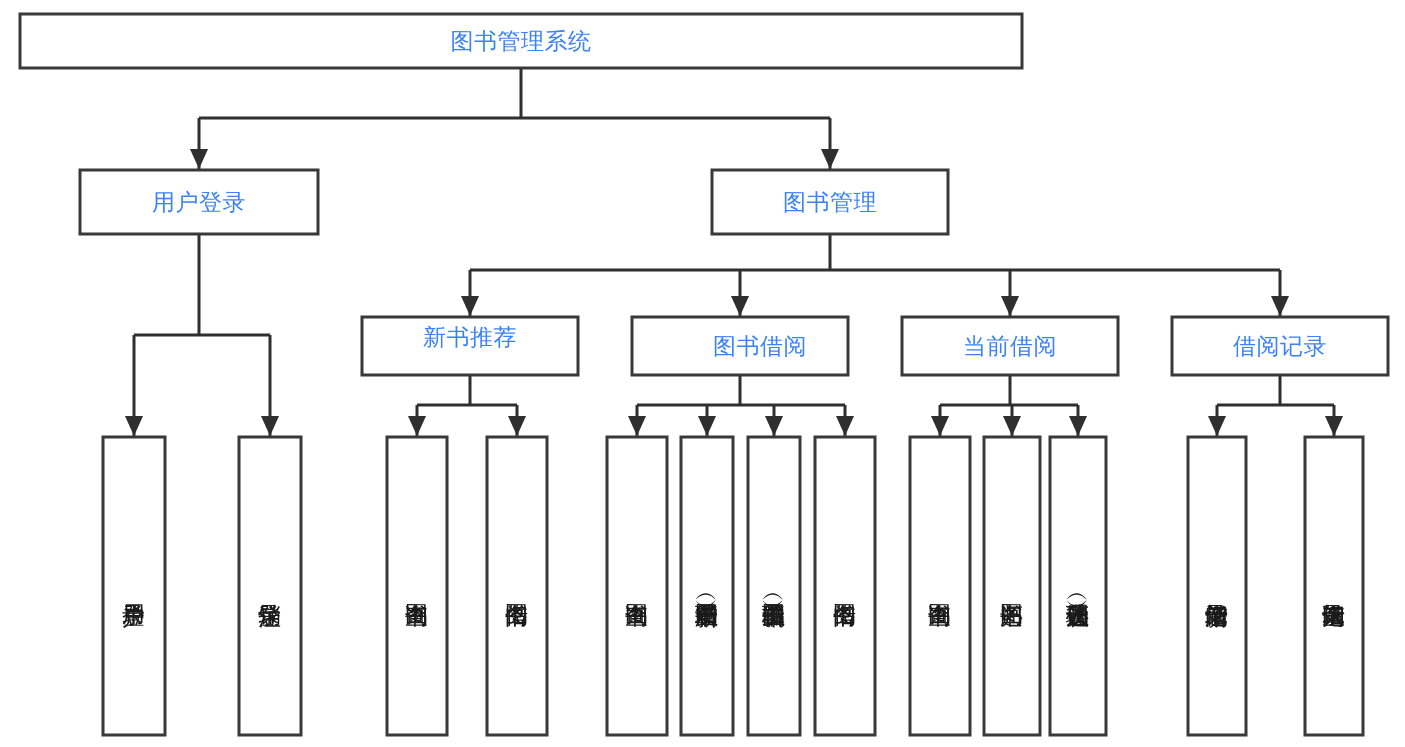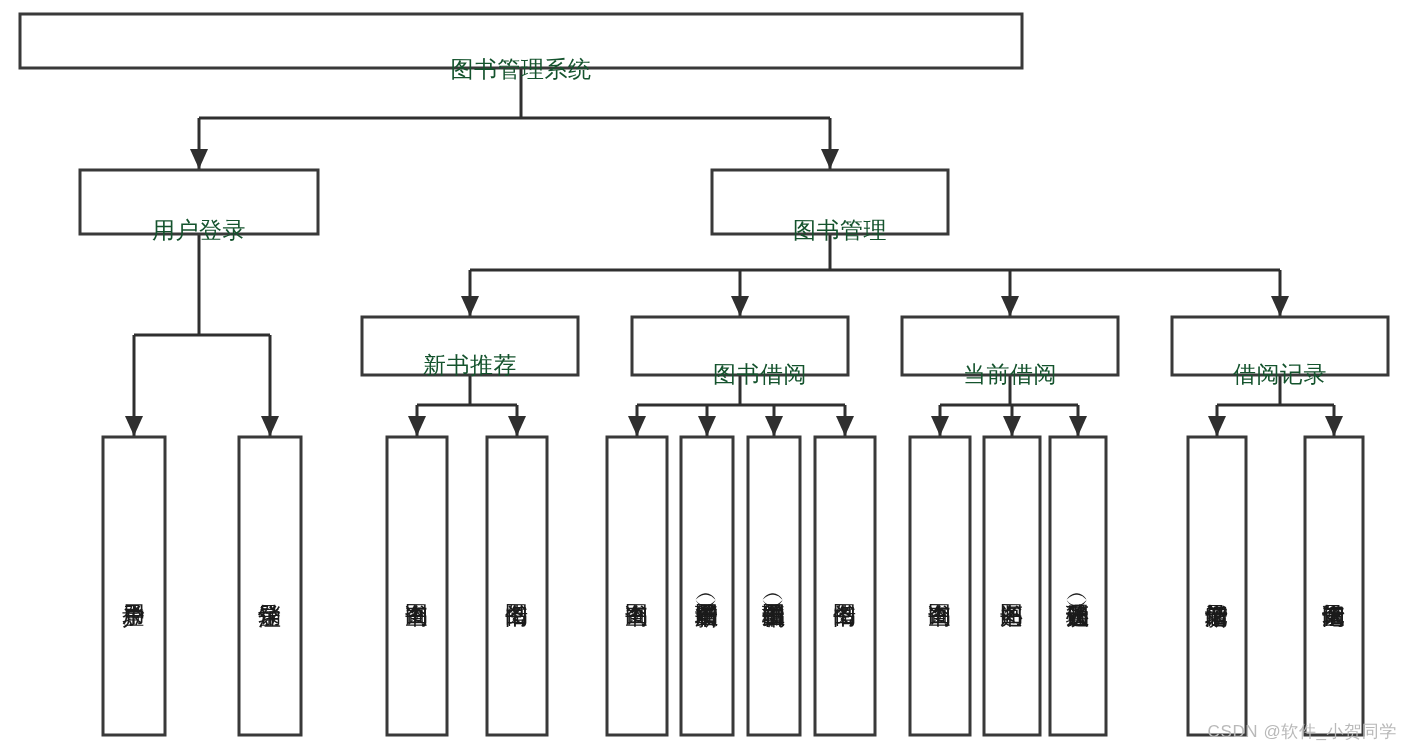--- a/index.html
+++ b/index.html
@@ -37,26 +37,25 @@
   }
   .arrowhead {
     fill: #2f2f2f;
     stroke: none;
   }
   .node-label-h {
     position: absolute;
     display: flex;
     align-items: center;
     justify-content: center;
-    color: #14532d;
+    color: #3b82f6;
     font-size: 23px;
     letter-spacing: 0.5px;
     white-space: nowrap;
     pointer-events: none;
-    margin-top: 28px;
   }
   .node-label-v {
     position: absolute;
     display: flex;
     align-items: center;
     justify-content: center;
     color: #1b1b1b;
     font-size: 23px;
     line-height: 1.22;
     writing-mode: vertical-rl;
@@ -154,34 +153,33 @@
         <rect x="984" y="437" width="56" height="298" class="node-box"></rect>
         <rect x="1050" y="437" width="56" height="298" class="node-box"></rect>
         <rect x="1188" y="437" width="58" height="298" class="node-box"></rect>
         <rect x="1305" y="437" width="58" height="298" class="node-box"></rect>
       </g>
   </svg>
 
   <div id="labels">
       <div class="node-label-h" style="left: 20px; top: 14px; width: 1002px; height: 54px;">图书管理系统</div>
       <div class="node-label-h" style="left: 80px; top: 170px; width: 238px; height: 64px;">用户登录</div>
-      <div class="node-label-h" style="left: 712px; top: 170px; width: 236px; height: 64px; padding-left: 10px;">图书管理</div>
+      <div class="node-label-h" style="left: 712px; top: 170px; width: 236px; height: 64px;">图书管理</div>
       <div class="node-label-h" style="left: 362px; top: 317px; width: 216px; height: 40px;">新书推荐</div>
       <div class="node-label-h" style="left: 632px; top: 317px; width: 256px; height: 58px;">图书借阅</div>
       <div class="node-label-h" style="left: 902px; top: 317px; width: 216px; height: 58px;">当前借阅</div>
       <div class="node-label-h" style="left: 1172px; top: 317px; width: 216px; height: 58px; border-radius: 11px;">借阅记录</div>
       <div class="node-label-v" style="left: 103px; top: 437px; width: 62px; height: 298px;">用户登录</div>
       <div class="node-label-v" style="left: 239px; top: 437px; width: 62px; height: 298px;">注销登录</div>
       <div class="node-label-v" style="left: 387px; top: 437px; width: 60px; height: 298px;">查询图书</div>
       <div class="node-label-v" style="left: 487px; top: 437px; width: 60px; height: 298px;">借阅图书</div>
       <div class="node-label-v" style="left: 607px; top: 437px; width: 60px; height: 298px;">查询图书</div>
       <div class="node-label-v" style="left: 681px; top: 437px; width: 52px; height: 298px;">新增图书（管理员）</div>
       <div class="node-label-v" style="left: 748px; top: 437px; width: 52px; height: 298px;">编辑图书（管理员）</div>
       <div class="node-label-v" style="left: 815px; top: 437px; width: 60px; height: 298px;">借阅图书</div>
       <div class="node-label-v" style="left: 910px; top: 437px; width: 60px; height: 298px;">查询图书</div>
       <div class="node-label-v" style="left: 984px; top: 437px; width: 56px; height: 298px;">归还图书</div>
       <div class="node-label-v" style="left: 1050px; top: 437px; width: 56px; height: 298px;">确认归还（管理员）</div>
       <div class="node-label-v" style="left: 1188px; top: 437px; width: 58px; height: 298px;">新增借阅记录</div>
       <div class="node-label-v" style="left: 1305px; top: 437px; width: 58px; height: 298px;">查询借阅记录</div>
     </div>
 
-  <div class="watermark">CSDN @软件_小贺同学</div>
 </div>
 
 </body></html>

